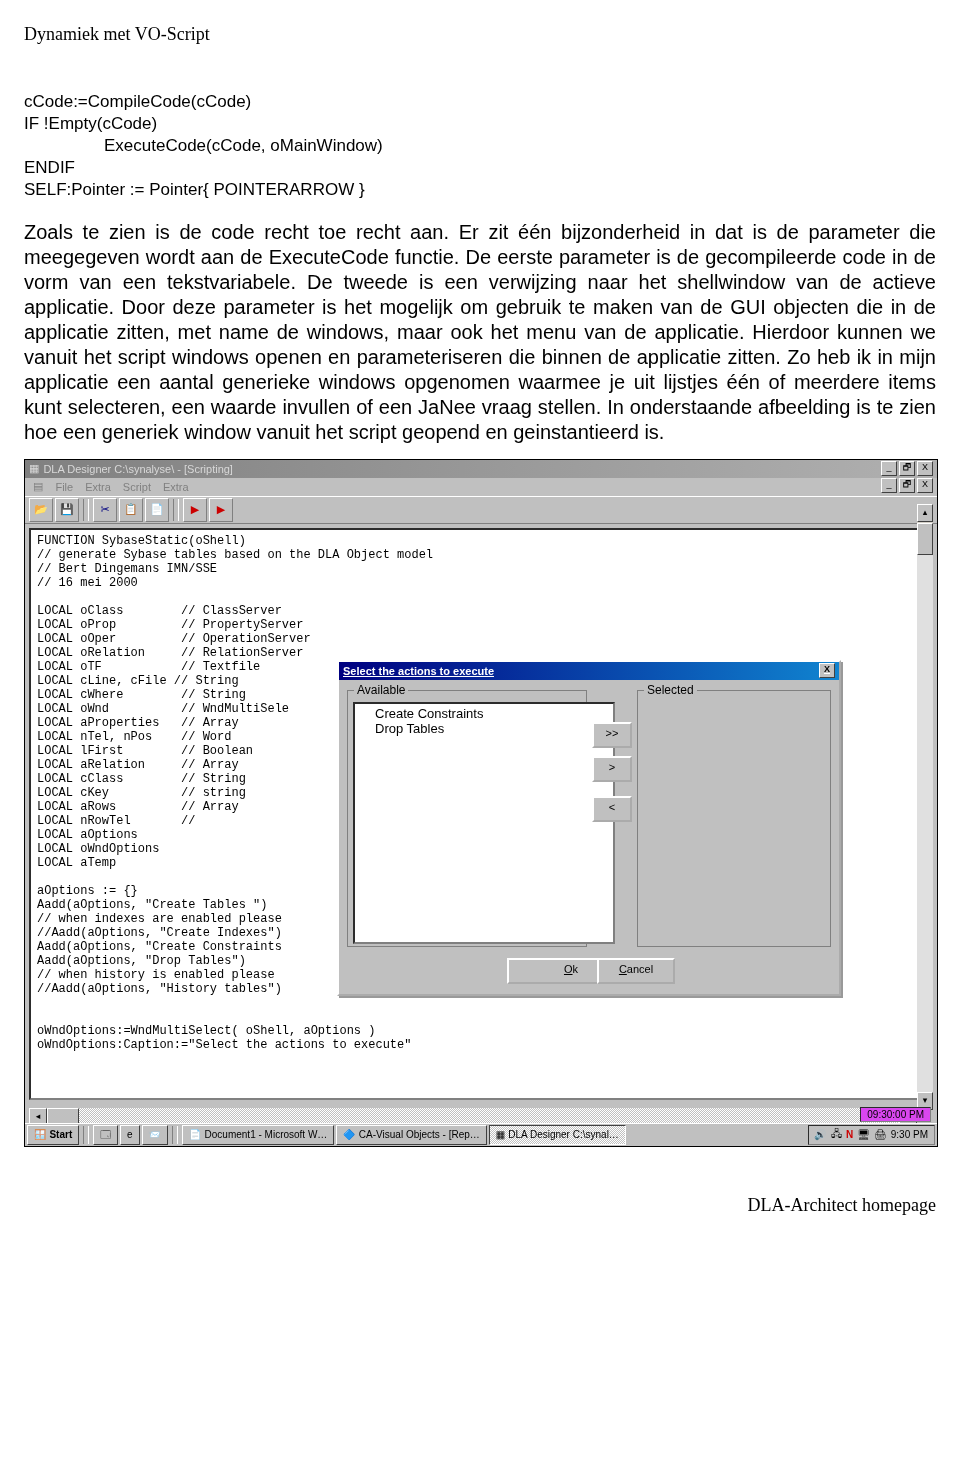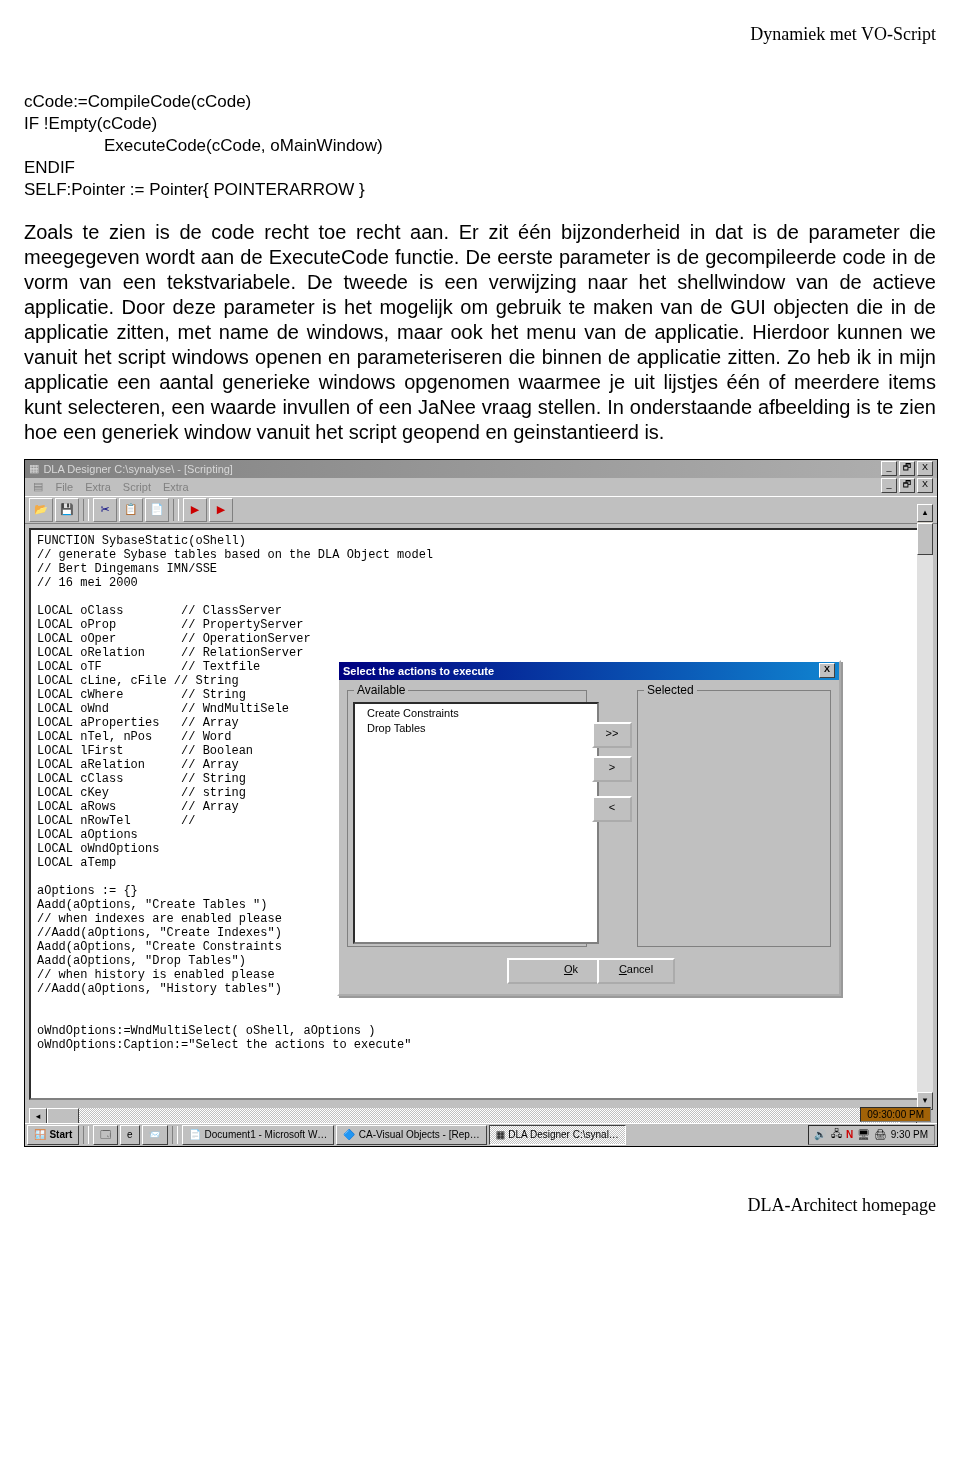--- a/index.html
+++ b/index.html
@@ -9,21 +9,21 @@
     font-size: 16px;
     width: 960px;
     background: #fff;
     color: #000;
   }
   .page {
     padding: 24px 24px 24px 24px;
     box-sizing: border-box;
   }
   .header-right {
-    text-align: right;
+    text-align: left;
     font-family: "Times New Roman", serif;
     font-size: 18px;
     padding-bottom: 24px;
   }
   .codeblock {
     font-family: "Segoe UI", sans-serif;
     font-size: 17px;
     white-space: pre;
     line-height: 1.3;
     margin-bottom: 18px;
@@ -84,21 +84,21 @@
   .scrollbar-h{position:absolute;left:4px;right:20px;bottom:22px;height:16px;background:repeating-conic-gradient(#c0c0c0 0% 25%, #fff 0% 50%) 0/2px 2px;display:flex;}
   .scrollbar-h .scroll-arrow{width:16px;height:14px;}
   .scrollbar-h .scroll-thumb{width:100px;height:14px;margin:0;}
   .dialog{
     position:absolute;
     left:312px;top:200px;width:500px;height:332px;
     background:#c0c0c0;
     border:2px outset #fff;
     box-shadow:2px 2px 0 rgba(0,0,0,0.4);
   }
-  .dialog .titlebar{background:linear-gradient(to right,#000080,#1084d0);color:#fff;font-weight:bold;}
+  .dialog .titlebar{background:linear-gradient(to right,#000080,#1084d0);color:#fff;font-weight:bold;text-decoration:underline;}
   .groupbox{
     position:absolute;
     border:1px solid #808080;
     border-top:none;
     background:transparent;
   }
   .groupbox-label{
     position:absolute;
     top:-7px;left:6px;
     background:#c0c0c0;
@@ -107,43 +107,43 @@
   }
   .groupbox::before{
     content:"";
     position:absolute;left:0;right:0;top:0;
     border-top:1px solid #808080;
   }
   .listbox{
     position:absolute;
     background:#fff;
     border:2px inset #808080;
-    padding:2px 12px;
-    font-size:11px;
+    padding:2px 20px;
+    font-size:13px;
     line-height:15px;
   }
   .dlgbtn{
     position:absolute;
     width:36px;height:22px;
     background:#c0c0c0;
     border:2px outset #fff;
     font-size:11px;
     text-align:center;
     line-height:18px;
   }
   .okbtn{
     position:absolute;
     width:74px;height:22px;
     background:#c0c0c0;
     border:2px outset #fff;
     font-size:11px;line-height:18px;text-align:center;
   }
   .timestatus{
     position:absolute;right:6px;bottom:24px;
-    border:1px inset #808080;padding:1px 6px;font-size:10px;background:#a16207;
+    border:1px inset #808080;padding:1px 6px;font-size:10px;background:#d946ef;
   }
   .taskbar{
     position:absolute;left:0;right:0;bottom:0;height:22px;
     background:#c0c0c0;border-top:1px solid #fff;
     display:flex;align-items:center;gap:2px;padding:0 2px;font-size:10px;
   }
   .taskbtn{height:18px;background:#c0c0c0;border:1px solid #fff;border-right-color:#404040;border-bottom-color:#404040;padding:0 6px;display:flex;align-items:center;gap:3px;line-height:16px;}
   .taskbtn.pressed{border:1px solid #404040;border-right-color:#fff;border-bottom-color:#fff;background:repeating-conic-gradient(#c0c0c0 0% 25%, #fff 0% 50%) 0/2px 2px;}
   .tray{margin-left:auto;display:flex;align-items:center;gap:4px;border:1px inset #808080;padding:0 6px;height:18px;}
   .footer-right{

